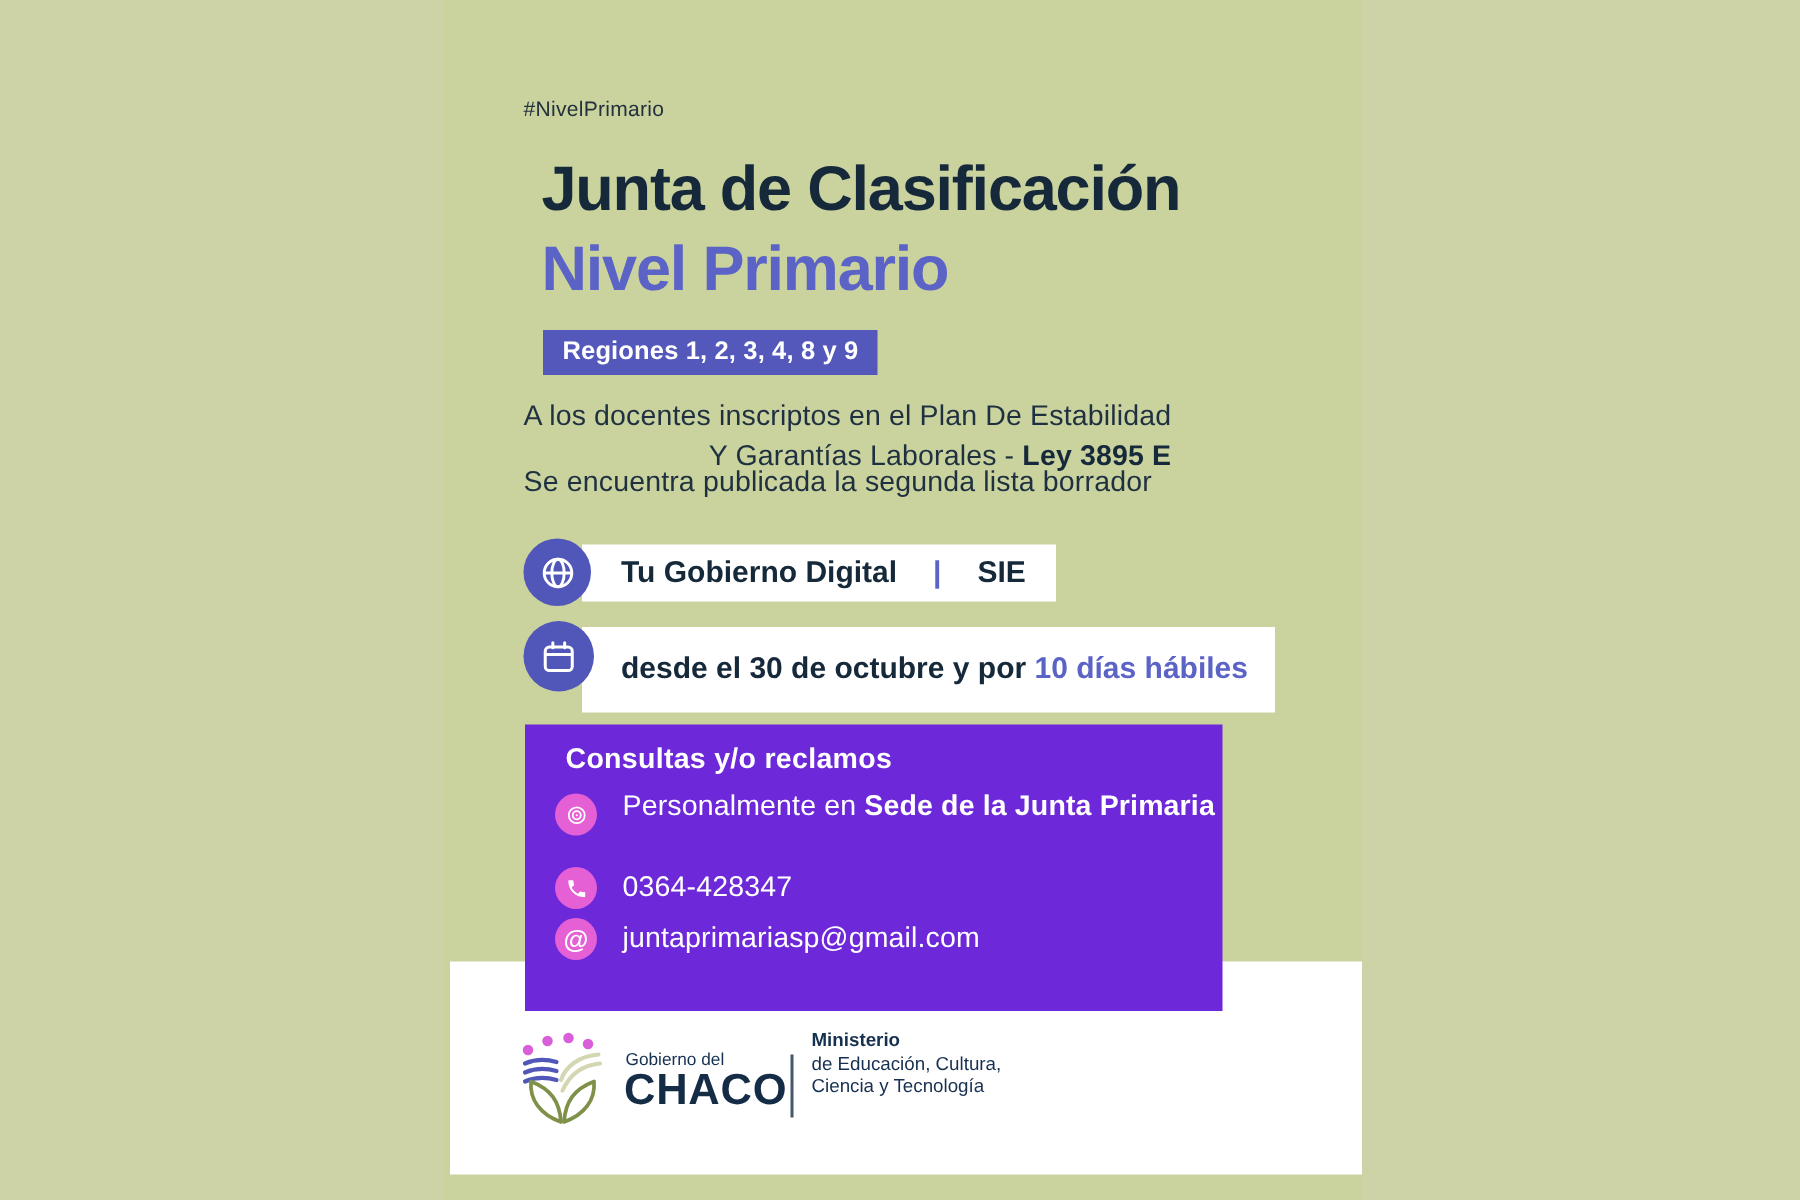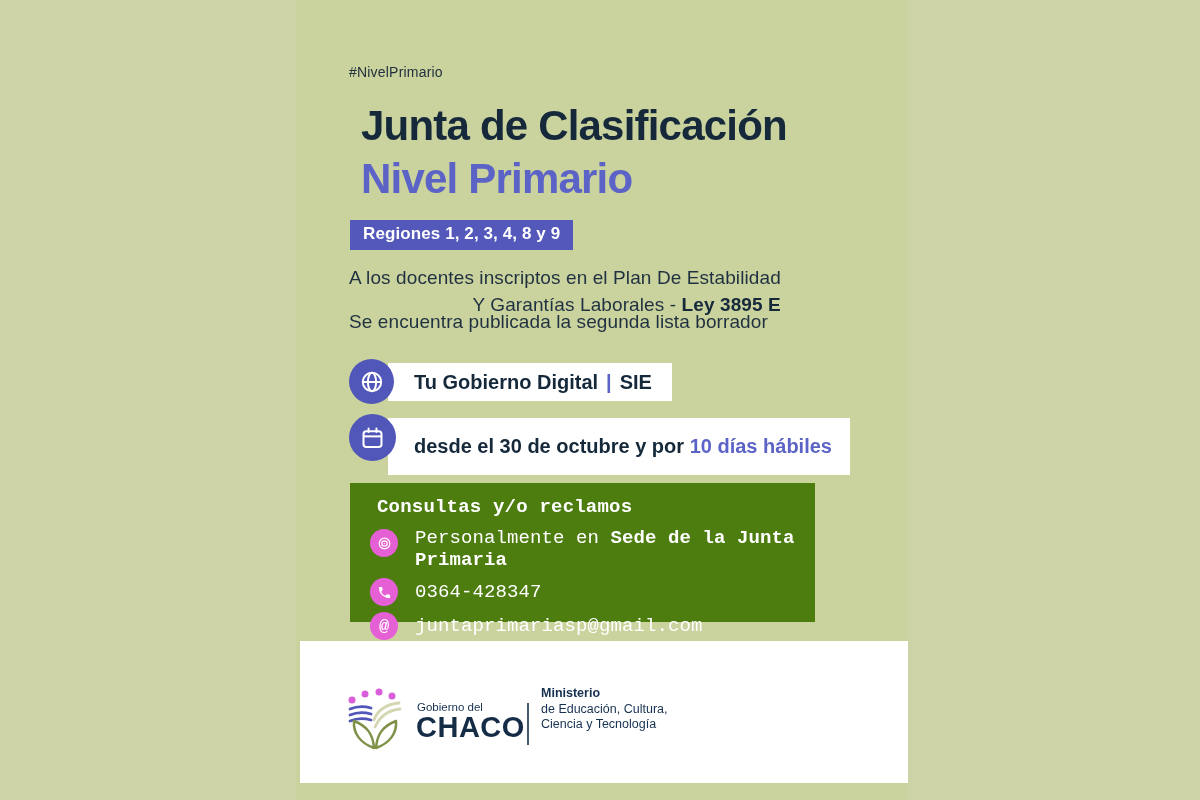--- a/index.html
+++ b/index.html
@@ -16,21 +16,21 @@
   #hashtag {
     left:349px; top:64px; font-size:14px; font-weight:500; color:#22313d;
     letter-spacing:.2px;
   }
   #main-title {
     left:361px; top:99px; font-size:42px; line-height:53px; font-weight:800;
     letter-spacing:-0.8px; color:#15293b;
   }
   #main-title .line2 { display:block; color:#5c63c6; }
   #region-badge {
-    left:350px; top:220px; background:#5358ba; color:#fff;
+    left:362px; top:220px; background:#5358ba; color:#fff;
     font-size:17px; font-weight:700; padding:4px 13px 6px 13px;
     letter-spacing:.1px;
   }
   .body-text {
     font-size:19px; line-height:27px; color:#1f3140; font-weight:500;
     letter-spacing:.1px;
     text-align:right;
   }
   .body-text b { font-weight:700; color:#15293b; }
   #intro-text { left:349px; top:264px; }
@@ -38,32 +38,32 @@
   .icon-circle {
     border-radius:50%; background:#5156b9; display:flex;
     align-items:center; justify-content:center; z-index:3;
   }
   .pill {
     background:#ffffff; display:flex; align-items:center;
     font-size:20px; font-weight:700; color:#15293b; z-index:2;
     white-space:nowrap;
   }
   #portal-circle { left:349px; top:359px; width:45px; height:45px; }
-  #portal-pill   { left:388px; top:363px; height:38px; padding:0 20px 0 26px; }
+  #portal-pill   { left:388px; top:363px; height:38px; padding:0 20px 0 26px;gap:16px; }
   #portal-pill .sep { color:#5c63c6; margin:0 8px; font-weight:700; }
   #date-circle { left:349px; top:414px; width:47px; height:47px; }
   #date-pill   { left:388px; top:418px; height:57px; padding:0 18px 0 26px; }
   #date-pill .hl { color:#5c63c6; white-space:pre; }
   #date-pill .pre { white-space:pre; }
   #white-band {
     left:300px; top:641px; width:608px; height:142px; background:#ffffff; z-index:1;
   }
   #contact-box {
-    left:350px; top:483px; width:465px; height:139px;
-    background:#4d7c0f; z-index:2; color:#fff;font-family:Liberation Mono, monospace;
+    left:350px; top:483px; width:465px; height:191px;
+    background:#6d28d9; z-index:2; color:#fff;
   }
   #contact-heading {
     left:27px; top:13px; font-size:19px; font-weight:700; letter-spacing:.2px;
   }
   .contact-icon {
     position:absolute; left:20px; width:28px; height:28px; border-radius:50%;
     background:#e55fd5; display:flex; align-items:center; justify-content:center;
   }
   .contact-text {
     position:absolute; left:65px; font-size:19px; line-height:22px;

